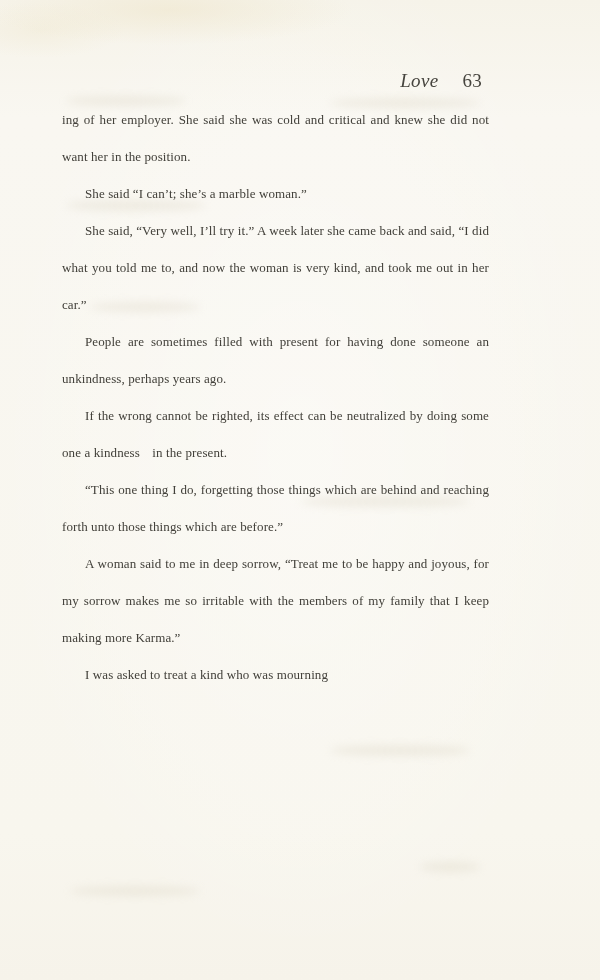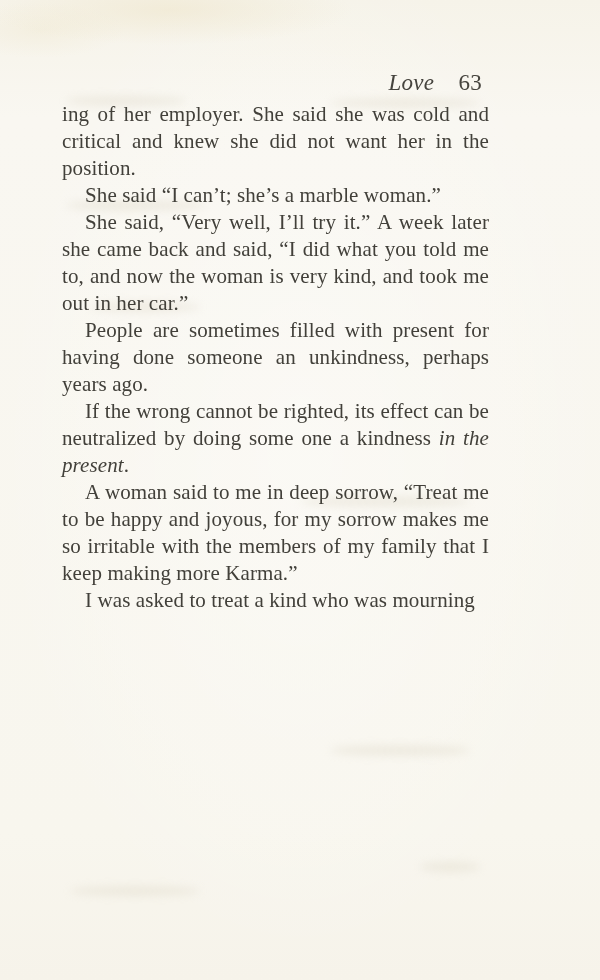--- a/index.html
+++ b/index.html
@@ -29,50 +29,50 @@
     background: #d9d2c0;
     opacity: 0.33;
     filter: blur(4px);
   }
   .running-head {
     position: absolute;
     top: 70px;
     left: 62px;
     width: 420px;
     text-align: right;
-    font-size: 23px;
+    font-size: 19px;
     color: #46443e;
     letter-spacing: 0.3px;
   }
   .head-title {
     font-style: italic;
   }
   .head-page {
     margin-left: 24px;
     font-style: normal;
   }
   .body-text {
     position: absolute;
     top: 101px;
     left: 62px;
     width: 427px;
-    font-size: 21px;
-    line-height: 27px;
+    font-size: 13px;
+    line-height: 37px;
     text-align: justify;
     color: #42403a;
     letter-spacing: 0.1px;
   }
   .body-text p {
     margin: 0;
   }
   .body-text p.indent {
     text-indent: 23px;
   }
   .italic {
-    font-style: italic;
+    margin-left: 9px;
   }
 </style>
 </head>
 <body>
 
 <div class="page">
 
   <div>
     <div class="smudge" style="left:66px;  top:96px;  width:120px; height:10px;"></div>
     <div class="smudge" style="left:330px; top:98px;  width:150px; height:10px;"></div>
@@ -87,17 +87,18 @@
   <div class="running-head">
     <span class="head-title">Love</span><span class="head-page">63</span>
   </div>
 
   <div class="body-text" id="body-text">
       <p class=""><span>ing of her employer. She said she was cold and critical and knew she did not want her in the position.</span></p>
       <p class="indent"><span>She said “I can’t; she’s a marble woman.”</span></p>
       <p class="indent"><span>She said, “Very well, I’ll try it.” A week later she came back and said, “I did what you told me to, and now the woman is very kind, and took me out in her car.”</span></p>
       <p class="indent"><span>People are sometimes filled with present for having done someone an unkindness, perhaps years ago.</span></p>
       <p class="indent"><span>If the wrong cannot be righted, its effect can be neutralized by doing some one a kindness </span><span class="italic">in the present</span><span>.</span></p>
+      <p class="indent"><span>“This one thing I do, forgetting those things which are behind and reaching forth unto those things which are before.”</span></p>
       <p class="indent"><span>A woman said to me in deep sorrow, “Treat me to be happy and joyous, for my sorrow makes me so irritable with the members of my family that I keep making more Karma.”</span></p>
       <p class="indent"><span>I was asked to treat a kind who was mourning</span></p>
     </div>
 
 </div>
 
 </body></html>

